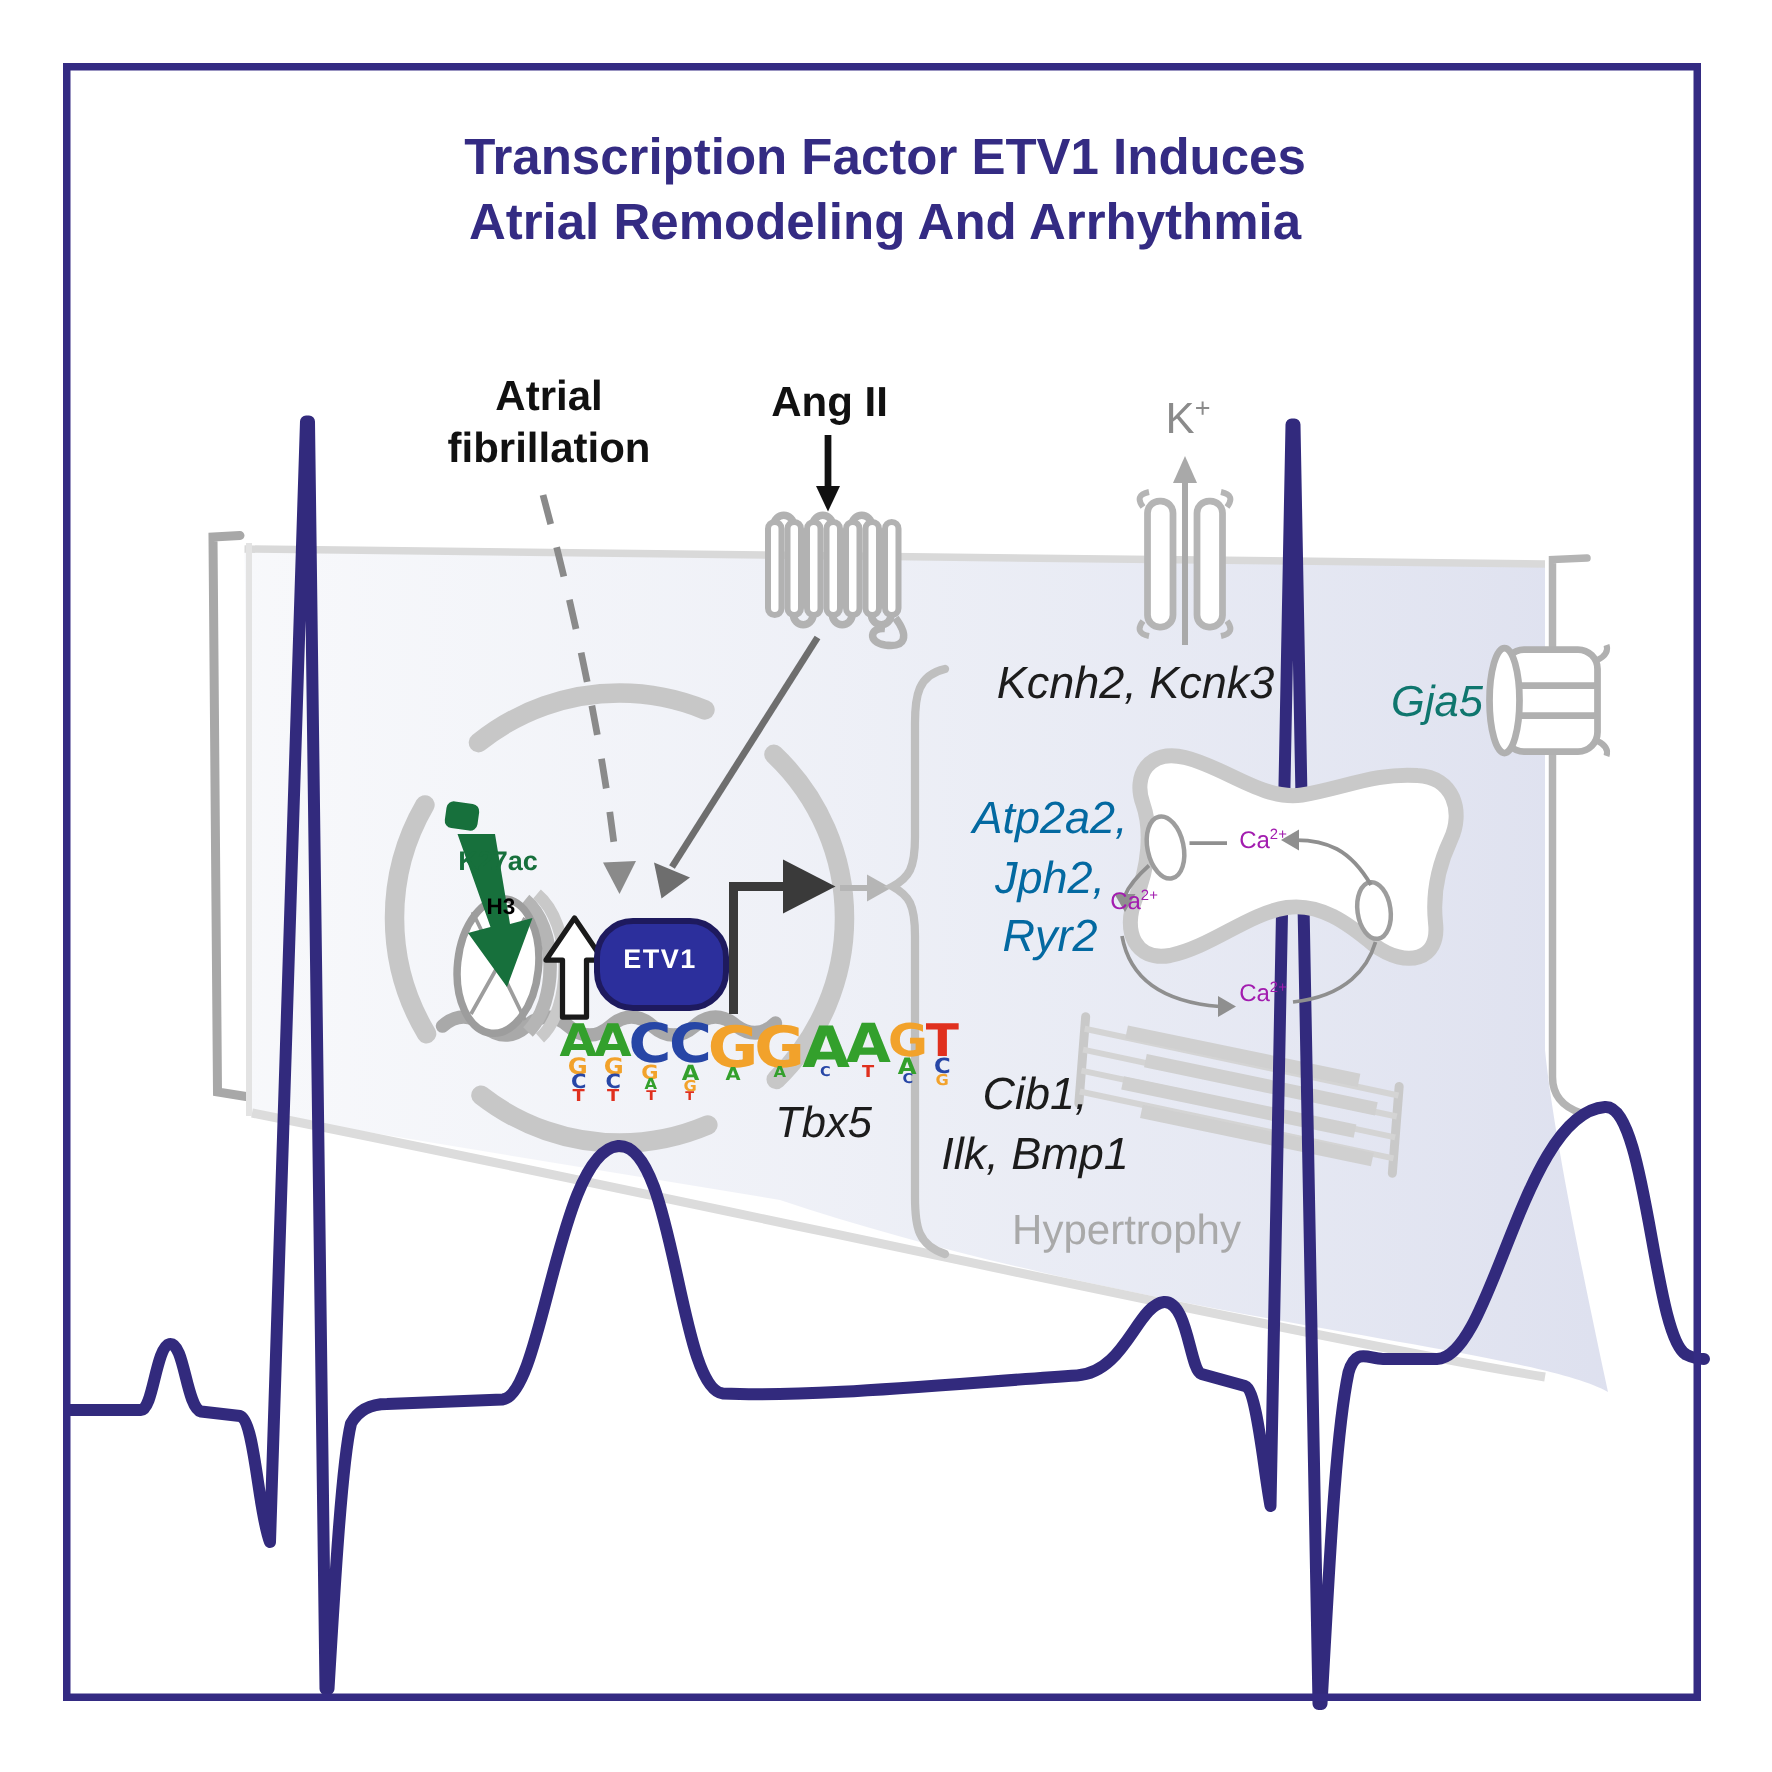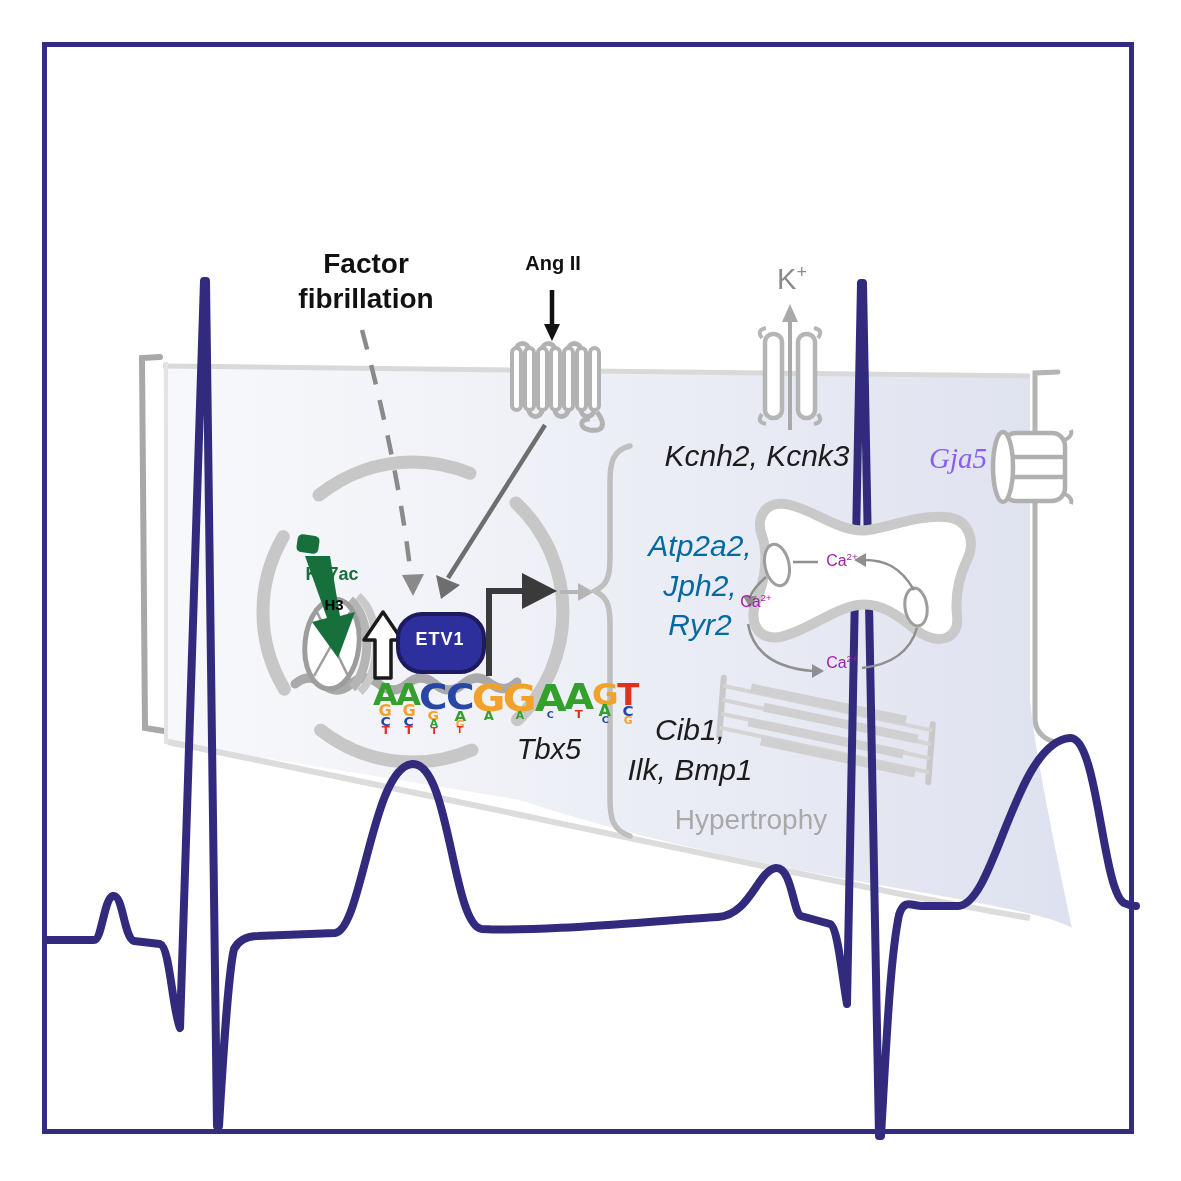--- a/index.html
+++ b/index.html
@@ -5,24 +5,24 @@
   html,body{margin:0;padding:0;background:#ffffff;}
   body{width:1181px;height:1181px;position:relative;overflow:hidden;
        font-family:"Liberation Sans",sans-serif;}
   #frame{position:absolute;left:42px;top:42px;width:1092px;height:1092px;
          border:5px solid #342b83;box-sizing:border-box;}
   #scene{position:absolute;left:0;top:0;width:1181px;height:1181px;}
   .lbl{position:absolute;white-space:nowrap;}
   .center{transform:translateX(-50%);text-align:center;}
   #title{left:590px;top:84px;font-size:34px;font-weight:bold;color:#342b83;line-height:1.25;}
   #afib{left:366px;top:246px;font-size:28px;font-weight:bold;color:#111;line-height:1.25;}
-  #angii{left:553px;top:252px;font-size:20px;font-weight:bold;color:#111;}
+  #angii{left:553px;top:252px;font-size:28px;font-weight:bold;color:#111;}
   #kplus{left:792px;top:262px;font-size:29px;color:#8b8b8b;}
   #kcnh2{left:757px;top:439px;font-size:30px;font-style:italic;color:#1c1c1c;}
-  #gja5{left:958px;top:442px;font-size:29px;font-style:italic;color:#8b5cf6;font-family:Liberation Serif, serif;}
+  #gja5{left:958px;top:452px;font-size:29px;font-style:italic;color:#0f766e;}
   #atpgrp{left:700px;top:526px;font-size:30px;font-style:italic;color:#0369a1;line-height:1.32;}
   #cibgrp{left:690px;top:710px;font-size:30px;font-style:italic;color:#1c1c1c;line-height:1.32;}
   #hyper{left:751px;top:804px;font-size:28px;color:#a9a9a9;}
   #tbx5{left:549px;top:733px;font-size:29px;font-style:italic;color:#1c1c1c;}
   #etv1{left:440px;top:629px;font-size:18px;font-weight:bold;color:#fff;letter-spacing:1px;}
   #k27ac{left:332px;top:564px;font-size:18px;font-weight:bold;color:#17703c;}
   #h3{left:334px;top:596px;font-size:15px;font-weight:bold;color:#000000;}
   .ca{position:absolute;font-size:16px;color:#a21caf;transform:translateX(-50%);}
   .ca sup,#kplus sup{font-size:0.62em;}
   #ca-inside{left:842px;top:551px;}
@@ -175,24 +175,26 @@
     <path d="M862,668 C898,664 912,645 917,628"></path>
     <path d="M866,553 L854,560 L866,567 Z" fill="#8f8f8f" stroke="none"></path>
     <path d="M743,596 L750,608 L757,596 Z" fill="#8f8f8f" stroke="none"></path>
     <path d="M812,664 L824,671 L812,678 Z" fill="#8f8f8f" stroke="none"></path>
   </g>
 </svg>
 
 <div id="frame"></div>
 
 <div class="lbl center" id="title">
+  <div>Transcription Factor ETV1 Induces</div>
+  <div>Atrial Remodeling And Arrhythmia</div>
 </div>
 
 <div class="lbl center" id="afib">
-  <div>Factor</div>
+  <div>Atrial</div>
   <div>fibrillation</div>
 </div>
 
 <div class="lbl center" id="angii">Ang II</div>
 
 <div class="lbl center" id="kplus"><span>K</span><sup>+</sup></div>
 
 <div class="lbl center" id="kcnh2">Kcnh2, Kcnk3</div>
 
 <div class="lbl center" id="gja5">Gja5</div>

